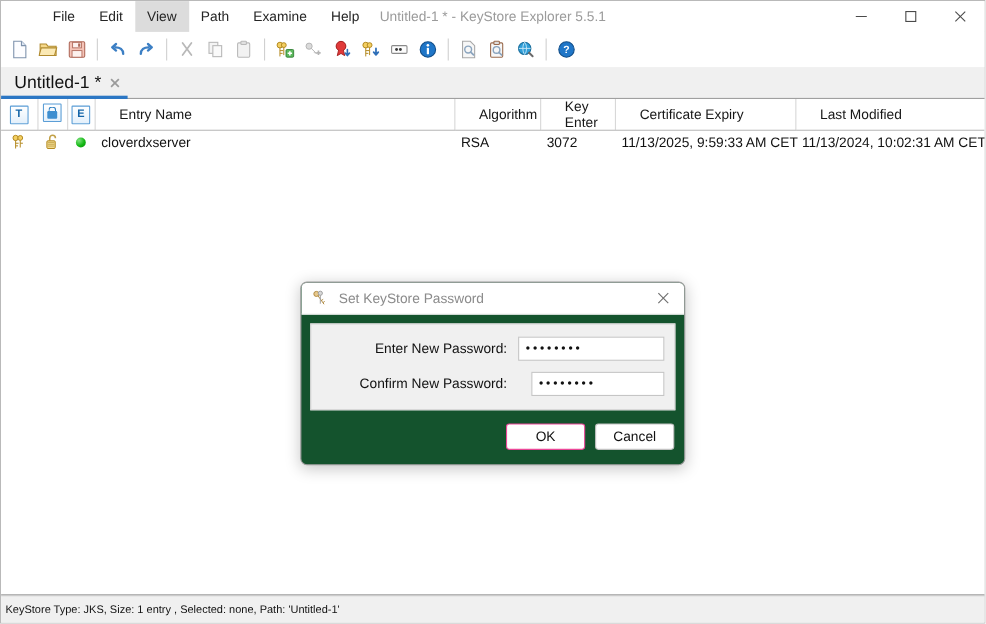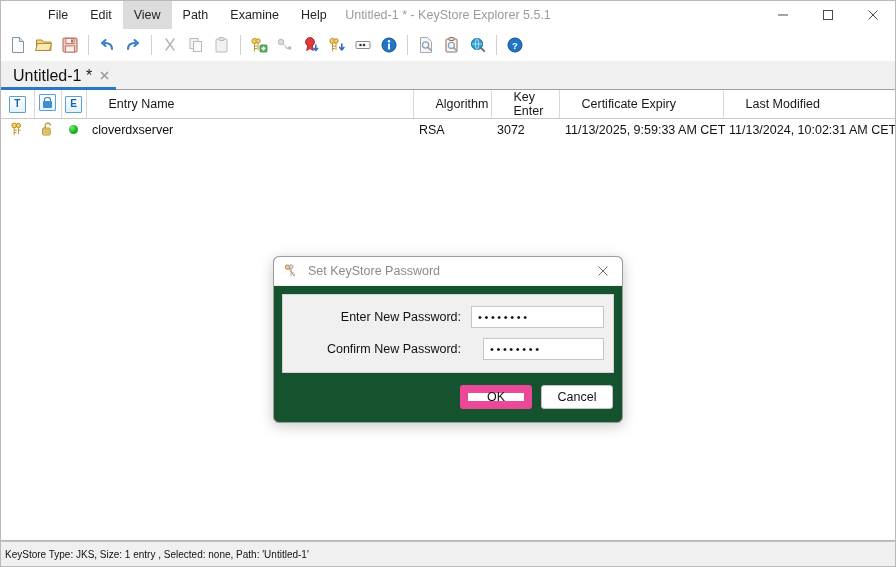--- a/index.html
+++ b/index.html
@@ -302,21 +302,21 @@
     border-radius: 3px;
     display: flex;
     align-items: center;
     justify-content: center;
     font-size: 12.5px;
     color: #111;
     cursor: default;
     box-sizing: border-box;
   }
   .dlg-btn.default {
-    border: 8px solid #ec4899;
+    border: 1px solid #ec4899;
   }
 </style>
 </head>
 <body>
 
 <div id="app-window">
 
   <div class="titlebar">
     <div class="window-title">Untitled-1 * - KeyStore Explorer 5.5.1</div>
 

